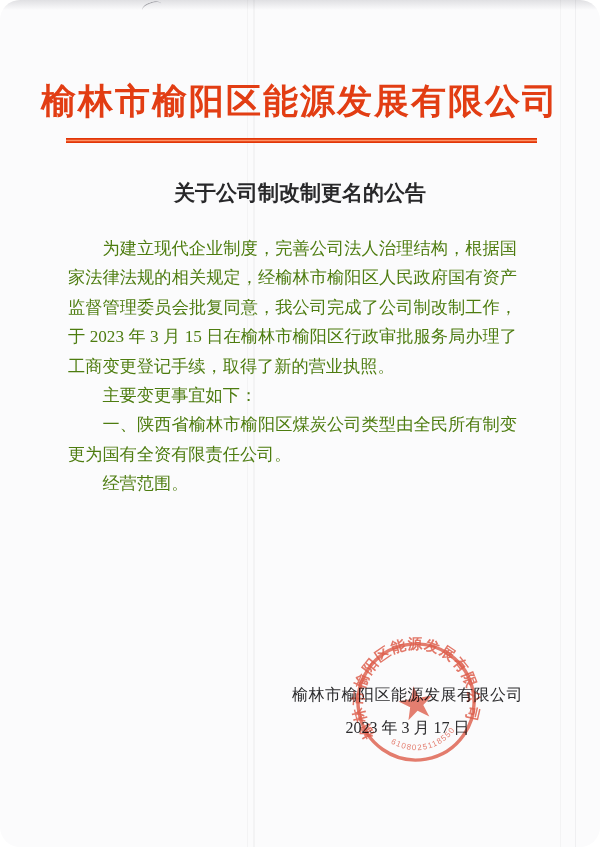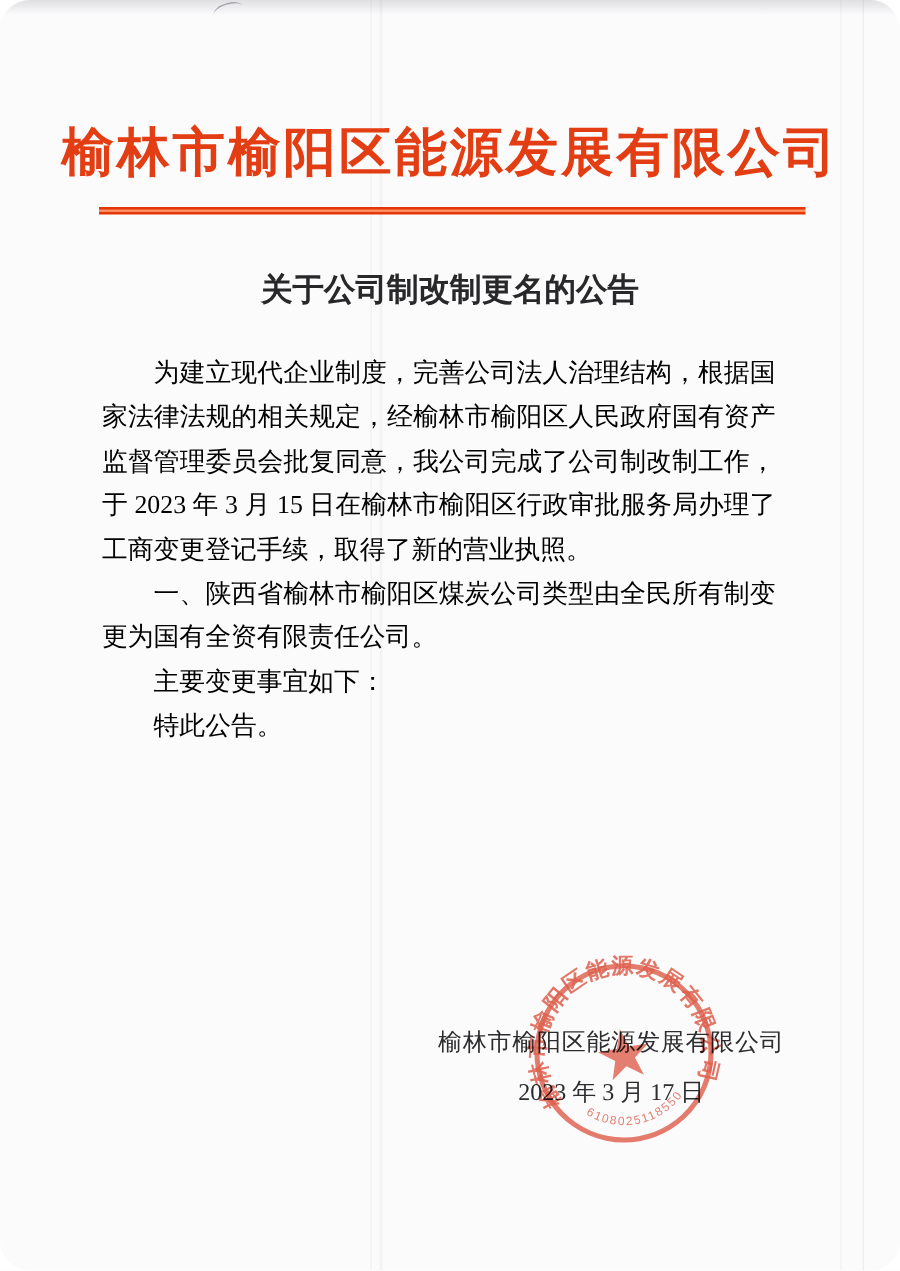--- a/index.html
+++ b/index.html
@@ -49,21 +49,21 @@
     position: absolute; top: 179px; left: 0; width: 600px;
     text-align: center;
     font-size: 21px; font-weight: 700;
     color: #28282a;
     font-family: Liberation Sans, sans-serif;
     white-space: nowrap;
   }
   .doc-body {
     position: absolute; top: 234px; left: 68px; width: 449px;
     font-size: 17.2px; line-height: 29.4px;
-    color: #000000;
+    color: #4d7c0f;
     text-align: justify;
   }
   .doc-body p { margin: 0; text-indent: 2em; }
   .signature {
     position: absolute; top: 685px; right: 77px;
     display: inline-block;
     text-align: center;
     color: #2c2c2e;
     font-size: 16px;
   }
@@ -89,23 +89,23 @@
   <div class="scan-streak s4"></div>
   <div class="scan-curve"></div>
 
   <div class="company-header">榆林市榆阳区能源发展有限公司</div>
   <div class="red-rule"></div>
 
   <div class="doc-title">关于公司制改制更名的公告</div>
 
   <div class="doc-body">
     <p>为建立现代企业制度，完善公司法人治理结构，根据国家法律法规的相关规定，经榆林市榆阳区人民政府国有资产监督管理委员会批复同意，我公司完成了公司制改制工作，于 2023 年 3 月 15 日在榆林市榆阳区行政审批服务局办理了工商变更登记手续，取得了新的营业执照。</p>
+    <p>主要变更事宜如下：</p>
     <p>一、陕西省榆林市榆阳区煤炭公司类型由全民所有制变更为国有全资有限责任公司。</p>
-    <p>主要变更事宜如下：</p>
-    <p>特此公告。</p>
+    <p>经营范围。</p>
   </div>
 
   <div class="signature">
     <div class="sig-company">榆林市榆阳区能源发展有限公司</div>
     <div class="sig-date">2023 年 3 月 17 日</div>
   </div>
 
   <svg class="seal" viewBox="0 0 150 150" xmlns="http://www.w3.org/2000/svg">
     <circle cx="75" cy="75" r="58" fill="none" stroke="#dd4a35" stroke-width="3.4" opacity="0.82"></circle>
     <defs>

